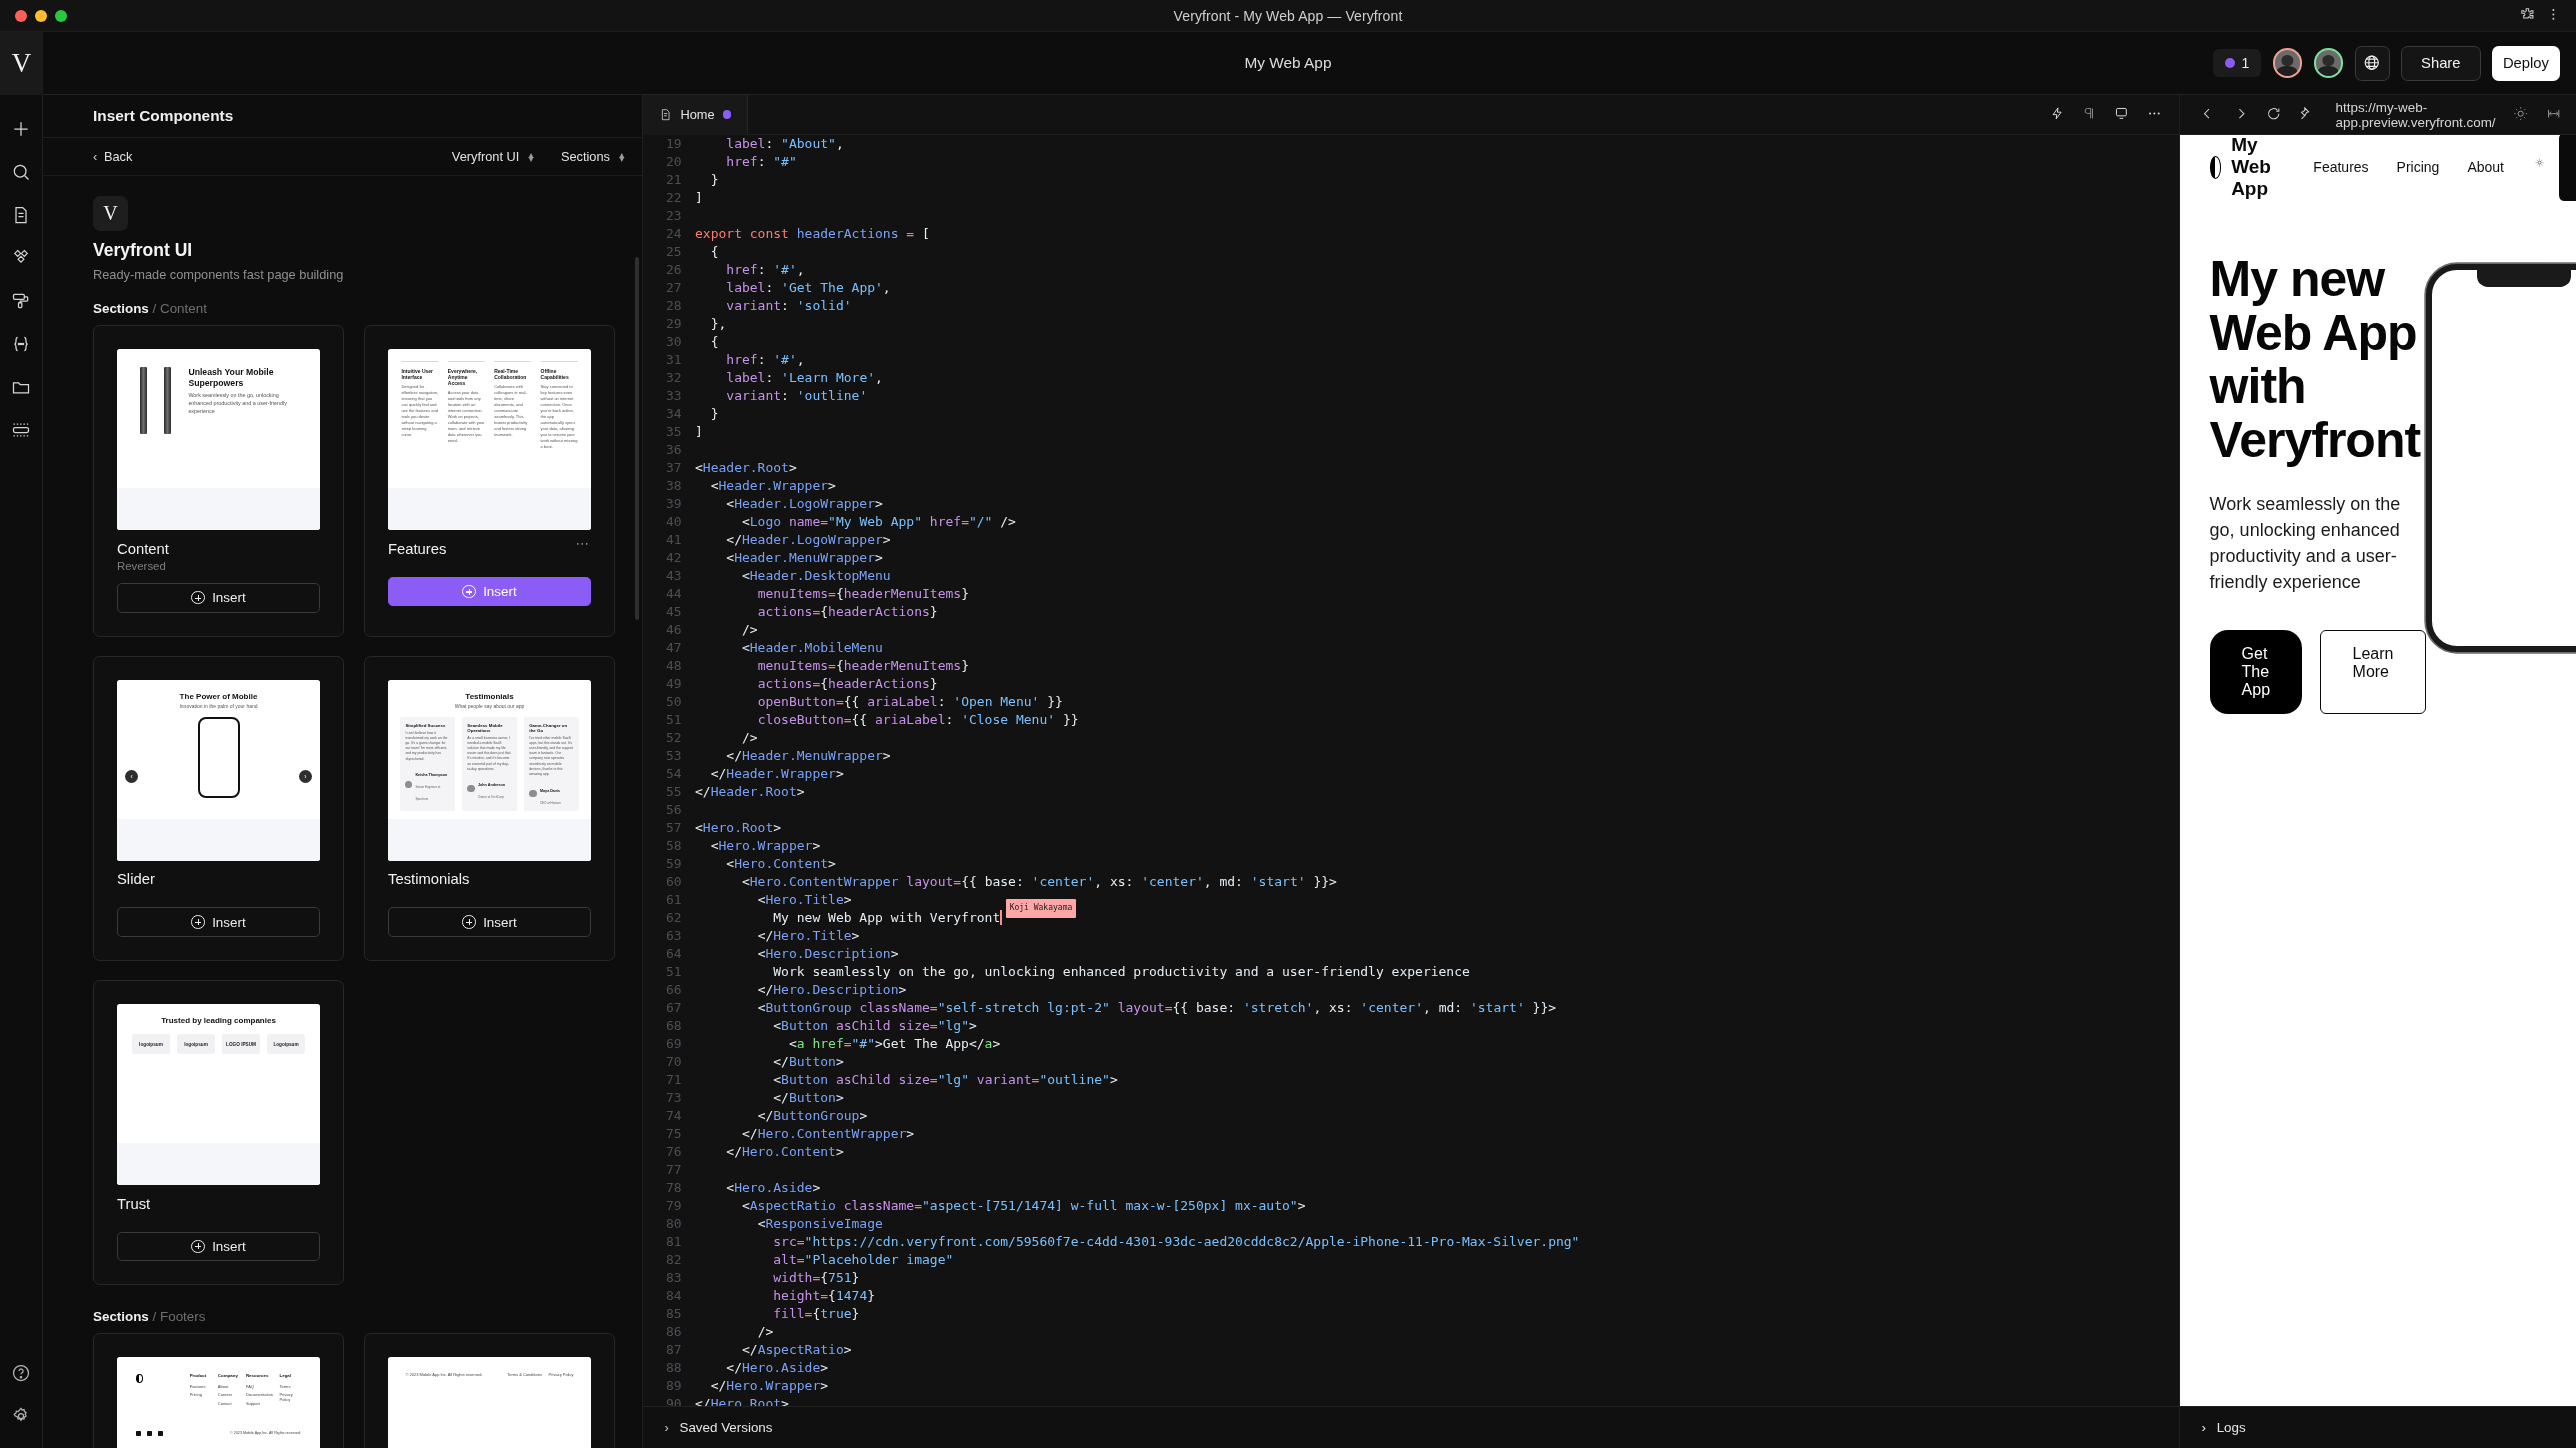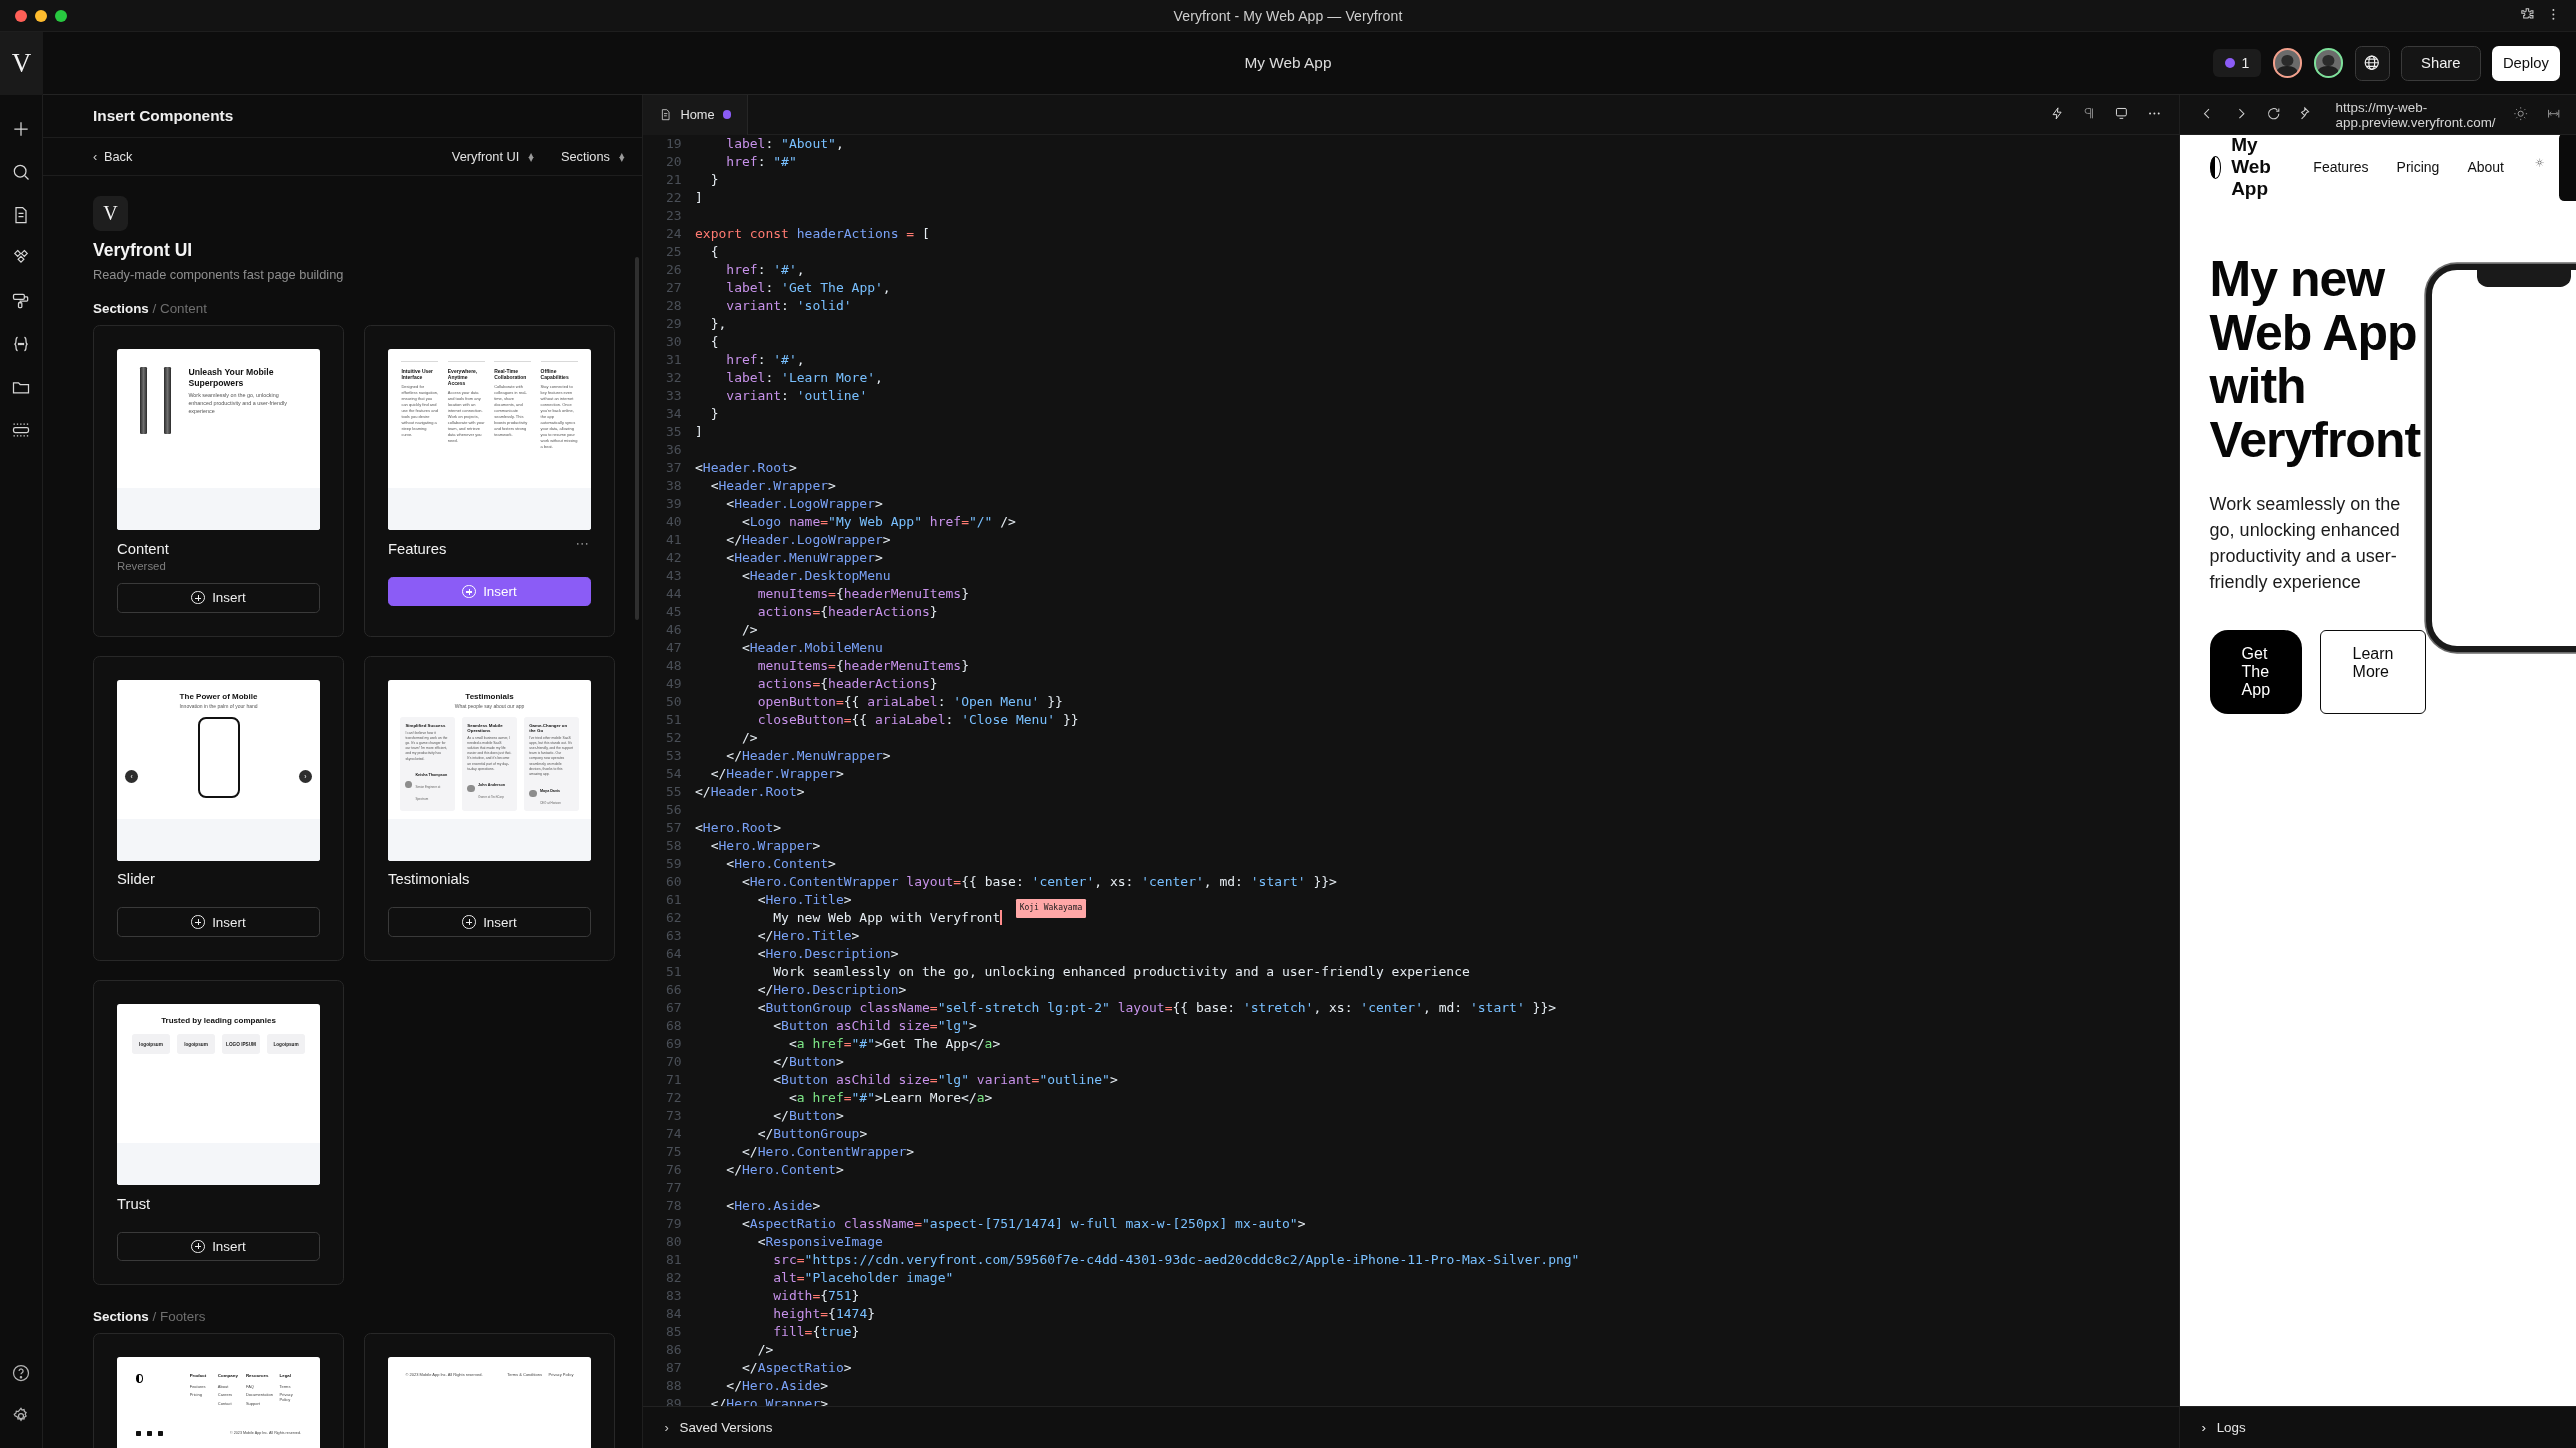--- a/index.html
+++ b/index.html
@@ -187,21 +187,21 @@
   .code { color:#c9d1d9; position:relative; }
   .k { color:#ff7b72; }   
   .s { color:#79c0ff; }   
   .t { color:#7ee787; }   
   .c { color:#7aa2f7; }   
   .a { color:#c792ea; }   
   .p { color:#e6edf3; }   
   .cursor-flag {
     position:absolute; background:#ffa7a7; color:#1a1a1a;
     font-size:8px; padding:0.7px 3.4px; border-radius:1.3px; font-family:"DejaVu Sans Mono", monospace;
-    top:-11.4px; left:16px; white-space:nowrap;
+    top:-11.4px; left:6px; white-space:nowrap;
   }
   .caret { display:inline-block; width:1.3px; height:14.8px; background:#ff8d8d; vertical-align:-2.7px; position:relative; }
   .footdrawer {
     height:42px; flex:0 0 42px; display:flex; align-items:center; gap:10.7px;
     padding-left:21.5px; border-top:0.7px solid #222; background:#101010;
     font-size:13.4px; color:#e6e6e6;
   }
   .footdrawer .chev { color:#c9c9c9; font-size:12.8px;}
 
   
@@ -703,21 +703,20 @@
                 <div class="cl"><span class="ln">62</span><span class="code">          <span class="p">My new Web App with Veryfront</span><span class="caret"><span class="cursor-flag" style="background: rgb(255, 167, 167);">Koji Wakayama</span></span></span></div>
                 <div class="cl"><span class="ln">63</span><span class="code">        <span class="p">&lt;/</span><span class="c">Hero.Title</span><span class="p">&gt;</span></span></div>
                 <div class="cl"><span class="ln">64</span><span class="code">        <span class="p">&lt;</span><span class="c">Hero.Description</span><span class="p">&gt;</span></span></div>
                 <div class="cl"><span class="ln">51</span><span class="code">          <span class="p">Work seamlessly on the go, unlocking enhanced productivity and a user-friendly experience</span></span></div>
                 <div class="cl"><span class="ln">66</span><span class="code">        <span class="p">&lt;/</span><span class="c">Hero.Description</span><span class="p">&gt;</span></span></div>
                 <div class="cl"><span class="ln">67</span><span class="code">        <span class="p">&lt;</span><span class="c">ButtonGroup</span> <span class="a">className</span><span class="k">=</span><span class="s">"self-stretch lg:pt-2"</span> <span class="a">layout</span><span class="k">=</span><span class="p">{{</span> <span class="p">base:</span> <span class="s">'stretch'</span><span class="p">,</span> <span class="p">xs:</span> <span class="s">'center'</span><span class="p">,</span> <span class="p">md:</span> <span class="s">'start'</span> <span class="p">}}&gt;</span></span></div>
                 <div class="cl"><span class="ln">68</span><span class="code">          <span class="p">&lt;</span><span class="c">Button</span> <span class="a">asChild</span> <span class="a">size</span><span class="k">=</span><span class="s">"lg"</span><span class="p">&gt;</span></span></div>
                 <div class="cl"><span class="ln">69</span><span class="code">            <span class="p">&lt;</span><span class="t">a</span> <span class="t">href</span><span class="k">=</span><span class="s">"#"</span><span class="p">&gt;Get The App&lt;/</span><span class="t">a</span><span class="p">&gt;</span></span></div>
                 <div class="cl"><span class="ln">70</span><span class="code">          <span class="p">&lt;/</span><span class="c">Button</span><span class="p">&gt;</span></span></div>
                 <div class="cl"><span class="ln">71</span><span class="code">          <span class="p">&lt;</span><span class="c">Button</span> <span class="a">asChild</span> <span class="a">size</span><span class="k">=</span><span class="s">"lg"</span> <span class="a">variant</span><span class="k">=</span><span class="s">"outline"</span><span class="p">&gt;</span></span></div>
-                <div class="cl"><span class="ln">72</span><span class="code">            <span class="p">&lt;</span><span class="t">a</span> <span class="t">href</span><span class="k">=</span><span class="s">"#"</span><span class="p">&gt;Learn More&lt;/</span><span class="t">a</span><span class="p">&gt;</span></span></div>
                 <div class="cl"><span class="ln">73</span><span class="code">          <span class="p">&lt;/</span><span class="c">Button</span><span class="p">&gt;</span></span></div>
                 <div class="cl"><span class="ln">74</span><span class="code">        <span class="p">&lt;/</span><span class="c">ButtonGroup</span><span class="p">&gt;</span></span></div>
                 <div class="cl"><span class="ln">75</span><span class="code">      <span class="p">&lt;/</span><span class="c">Hero.ContentWrapper</span><span class="p">&gt;</span></span></div>
                 <div class="cl"><span class="ln">76</span><span class="code">    <span class="p">&lt;/</span><span class="c">Hero.Content</span><span class="p">&gt;</span></span></div>
                 <div class="cl"><span class="ln">77</span><span class="code"></span></div>
                 <div class="cl"><span class="ln">78</span><span class="code">    <span class="p">&lt;</span><span class="c">Hero.Aside</span><span class="p">&gt;</span></span></div>
                 <div class="cl"><span class="ln">79</span><span class="code">      <span class="p">&lt;</span><span class="c">AspectRatio</span> <span class="a">className</span><span class="k">=</span><span class="s">"aspect-[751/1474] w-full max-w-[250px] mx-auto"</span><span class="p">&gt;</span></span></div>
                 <div class="cl"><span class="ln">80</span><span class="code">        <span class="p">&lt;</span><span class="c">ResponsiveImage</span></span></div>
                 <div class="cl"><span class="ln">81</span><span class="code">          <span class="a">src</span><span class="k">=</span><span class="s">"https://cdn.veryfront.com/59560f7e-c4dd-4301-93dc-aed20cddc8c2/Apple-iPhone-11-Pro-Max-Silver.png"</span></span></div>
                 <div class="cl"><span class="ln">82</span><span class="code">          <span class="a">alt</span><span class="k">=</span><span class="s">"Placeholder image"</span></span></div>

